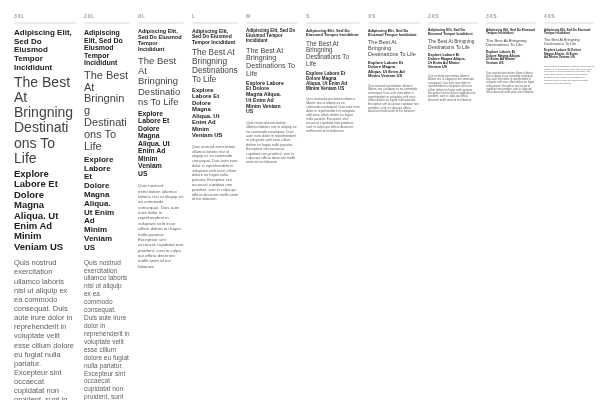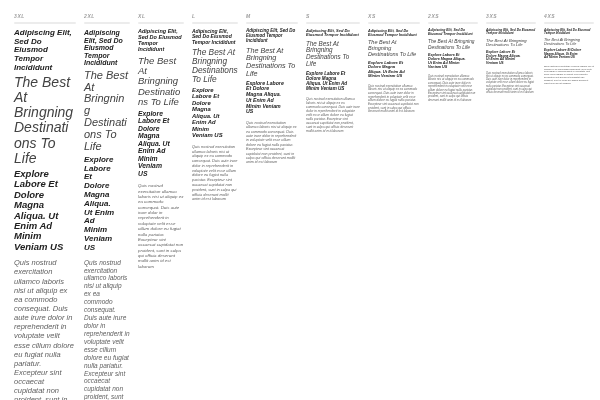--- a/index.html
+++ b/index.html
@@ -11,21 +11,20 @@
   .page {
     position: relative;
     width: 600px;
     height: 400px;
     overflow: hidden;
     background: #ffffff;
     box-sizing: border-box;
     padding: 13px 0 0 14px;
     display: flex;
     align-items: flex-start;
-    font-style: italic;
   }
   .col {
     flex: 0 0 auto;
     margin-right: 8px;
     overflow-wrap: break-word;
   }
   .scale-label {
     font-size: 5px;
     line-height: 1.2;
     letter-spacing: 0.6px;

